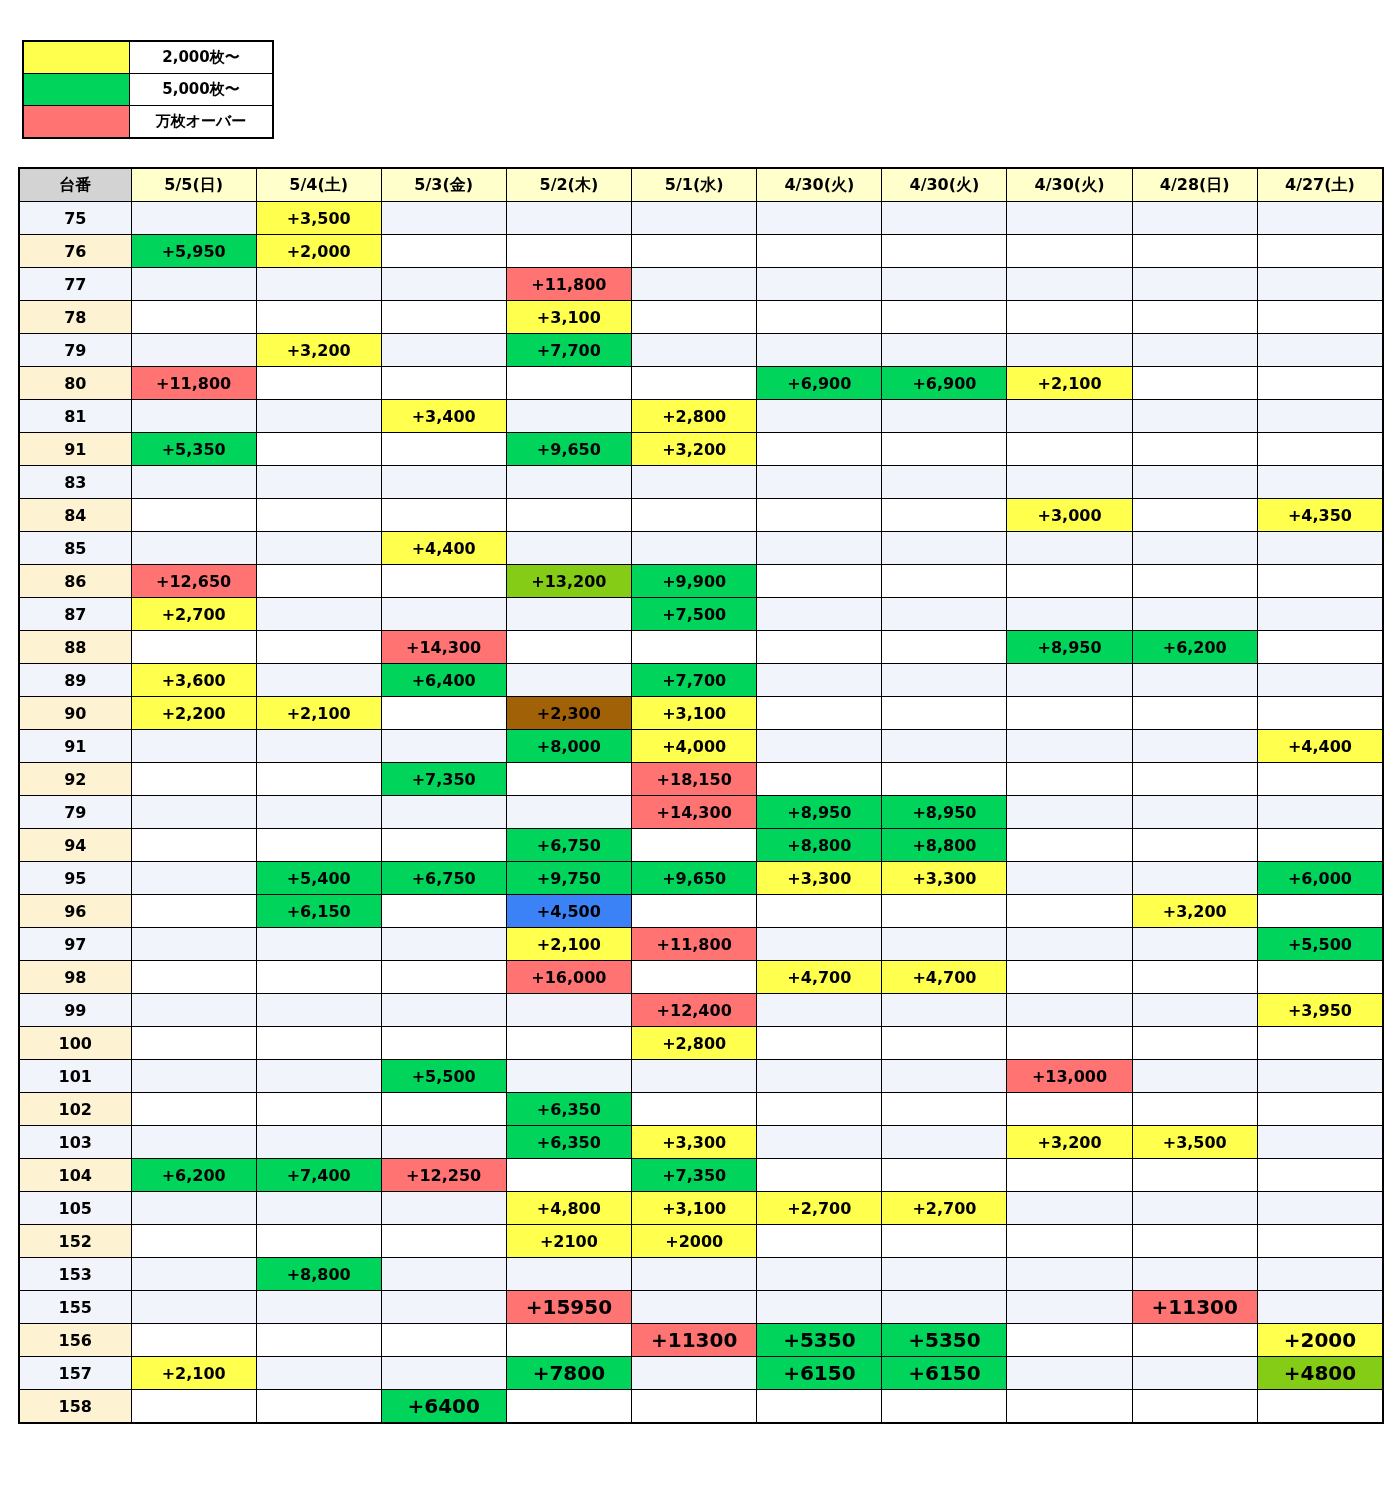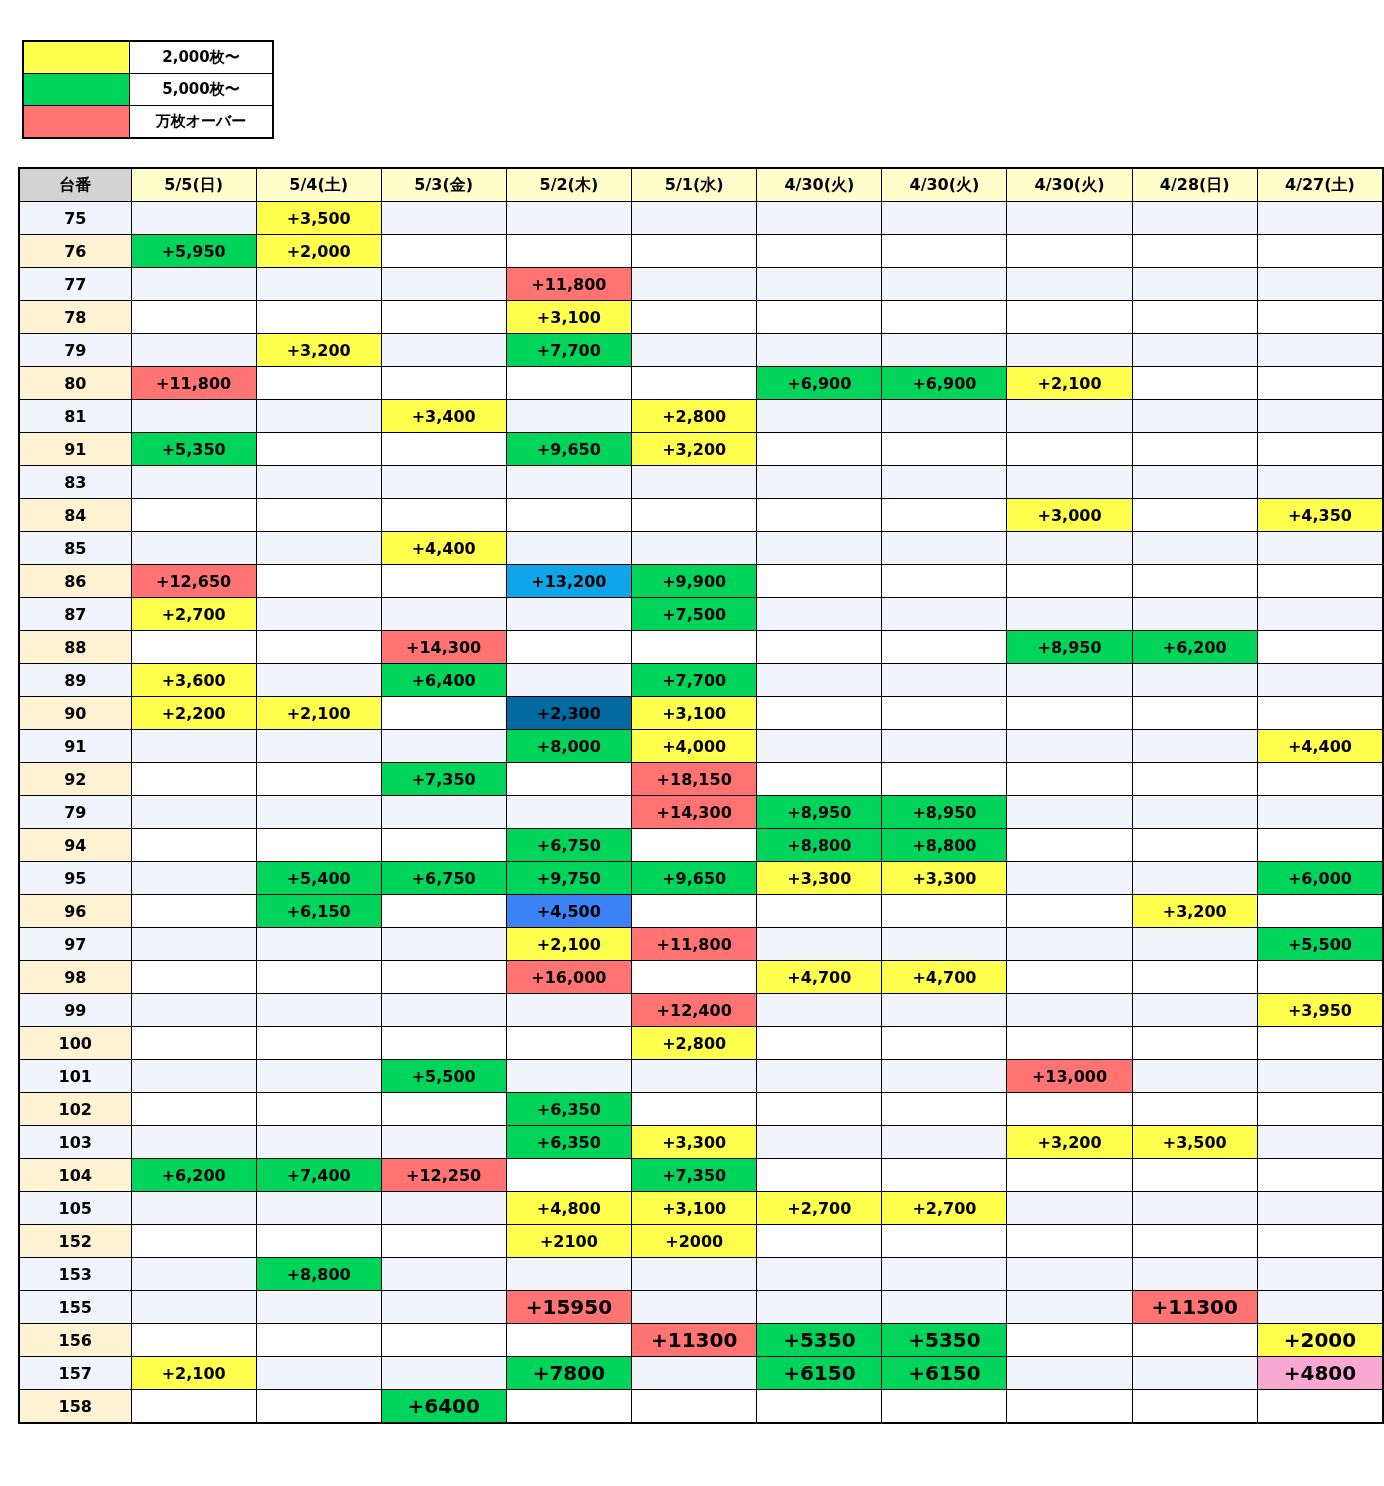--- a/index.html
+++ b/index.html
@@ -208,21 +208,21 @@
           <td></td>
           <td></td>
           <td></td>
           <td></td>
         </tr>
         <tr>
           <td class="machine">86</td>
           <td class="val" style="background: rgb(255, 115, 115);">+12,650</td>
           <td></td>
           <td></td>
-          <td class="val" style="background: #0ea5e9;">+13,200</td>
+          <td class="val" style="background: #84cc16;">+13,200</td>
           <td class="val" style="background: rgb(0, 212, 90);">+9,900</td>
           <td></td>
           <td></td>
           <td></td>
           <td></td>
           <td></td>
         </tr>
         <tr class="alt">
           <td class="machine">87</td>
           <td class="val" style="background: rgb(255, 255, 77);">+2,700</td>
@@ -260,21 +260,21 @@
           <td></td>
           <td></td>
           <td></td>
           <td></td>
         </tr>
         <tr>
           <td class="machine">90</td>
           <td class="val" style="background: rgb(255, 255, 77);">+2,200</td>
           <td class="val" style="background: rgb(255, 255, 77);">+2,100</td>
           <td></td>
-          <td class="val" style="background: #0369a1;">+2,300</td>
+          <td class="val" style="background: #a16207;">+2,300</td>
           <td class="val" style="background: rgb(255, 255, 77);">+3,100</td>
           <td></td>
           <td></td>
           <td></td>
           <td></td>
           <td></td>
         </tr>
         <tr class="alt">
           <td class="machine">91</td>
           <td></td>
@@ -526,21 +526,21 @@
           <td class="machine">157</td>
           <td class="val" style="background: rgb(255, 255, 77);">+2,100</td>
           <td></td>
           <td></td>
           <td class="val big" style="background: rgb(0, 212, 90);">+7800</td>
           <td></td>
           <td class="val big" style="background: rgb(0, 212, 90);">+6150</td>
           <td class="val big" style="background: rgb(0, 212, 90);">+6150</td>
           <td></td>
           <td></td>
-          <td class="val big" style="background: #f9a8d4;">+4800</td>
+          <td class="val big" style="background: #84cc16;">+4800</td>
         </tr>
         <tr>
           <td class="machine">158</td>
           <td></td>
           <td></td>
           <td class="val big" style="background: rgb(0, 212, 90);">+6400</td>
           <td></td>
           <td></td>
           <td></td>
           <td></td>

